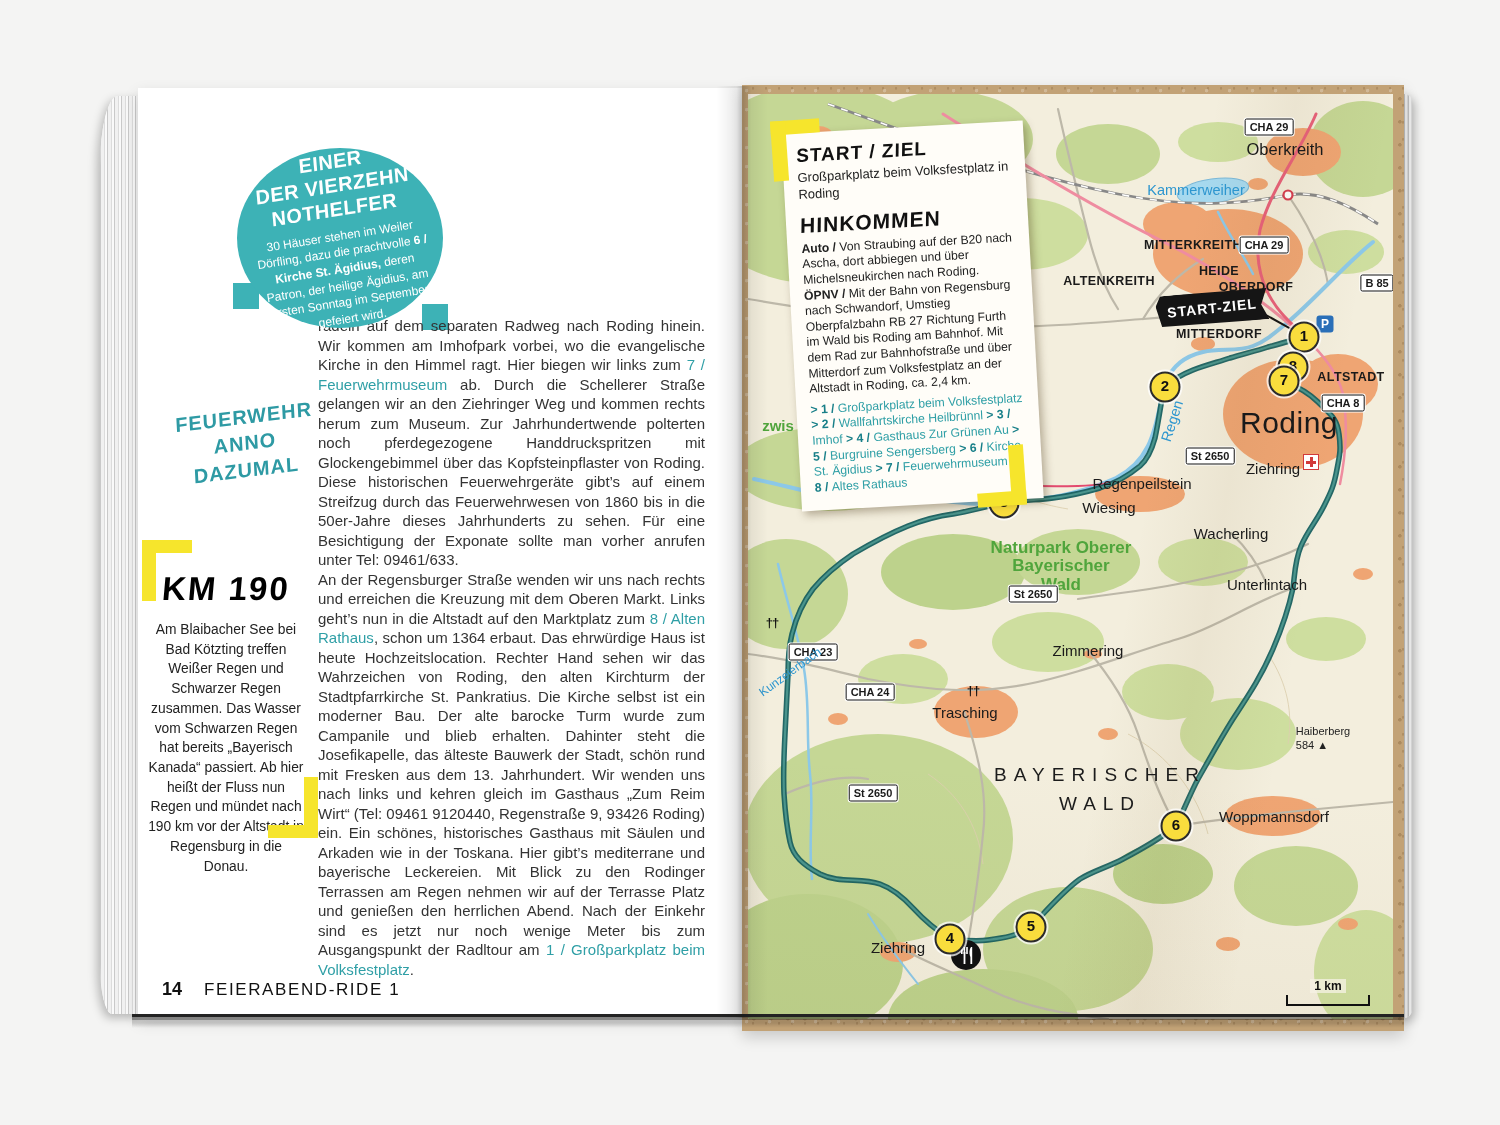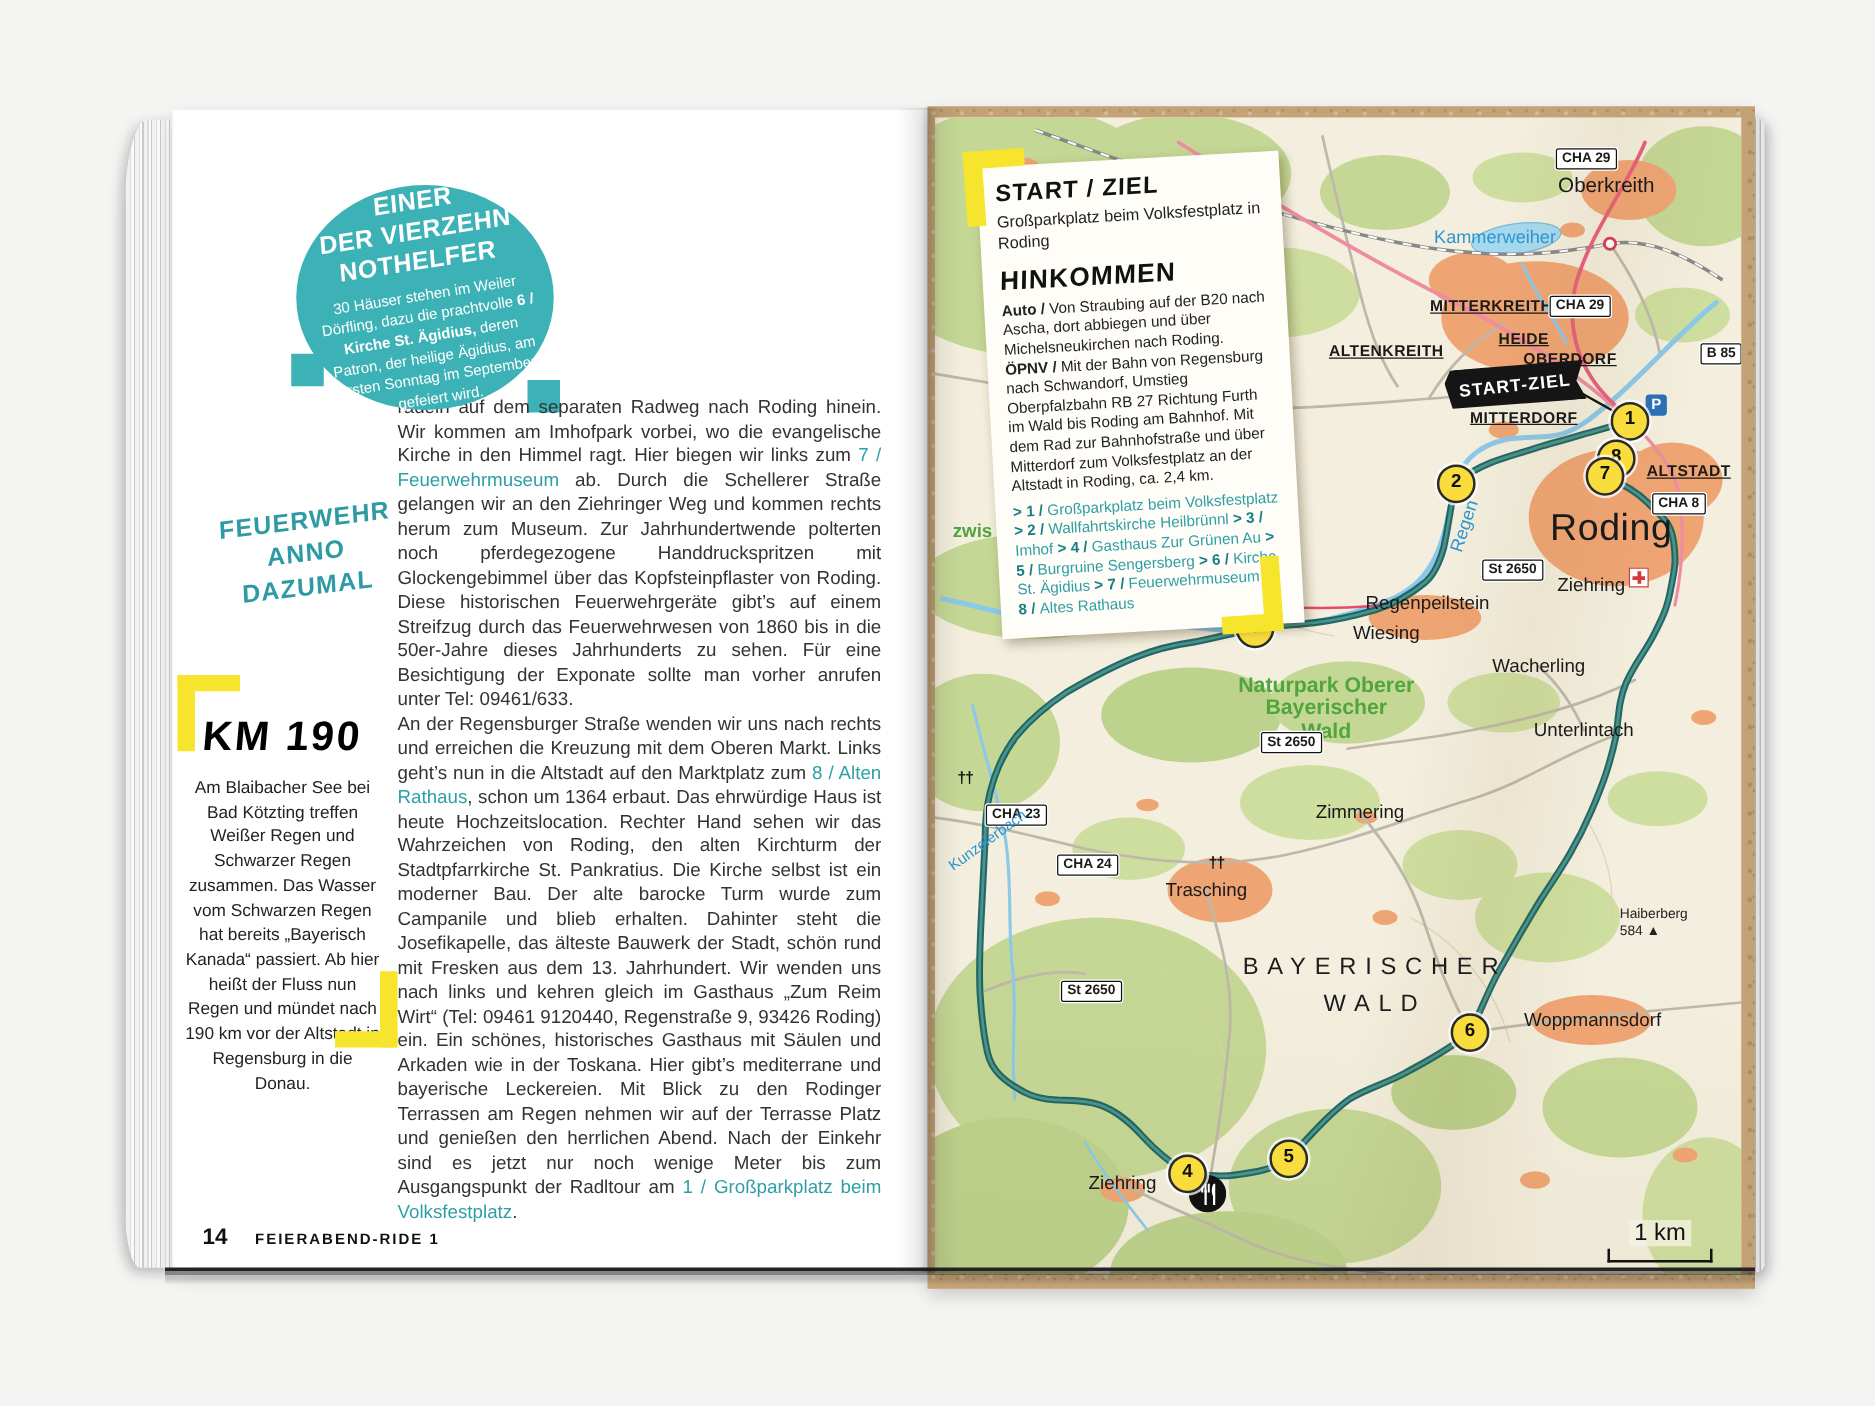--- a/index.html
+++ b/index.html
@@ -40,21 +40,21 @@
   .km-body{font-size:13.8px;line-height:1.43;text-align:center;margin-top:12px;color:#222;}
 
   .col{position:absolute;left:180px;top:228px;width:387px;font-size:15px;line-height:1.3;color:#333;text-align:justify;}
   .para{margin:0;}
   .subhead{font-size:15px;font-weight:700;margin:9px 0 5px;text-align:left;color:#1d1d1d;}
   .seg-lk{color:#2f9fa6;}
   .seg-b{font-weight:700;}
 
   .footer{position:absolute;left:24px;bottom:16px;display:flex;align-items:baseline;gap:22px;color:#111;}
   .pagenum{font-weight:700;font-size:18px;}
-  .chapter{font-size:12px;letter-spacing:1.6px;font-weight:700;}
+  .chapter{font-size:17px;letter-spacing:1.6px;font-weight:400;}
 
   
   .page-right{position:absolute;left:742px;top:85px;width:662px;height:946px;
     background-color:#c2a276;
     background-image:
       radial-gradient(circle at 20% 30%, rgba(255,255,255,.25) 0 1.5px, transparent 2px),
       radial-gradient(circle at 70% 60%, rgba(120,85,45,.3) 0 1.5px, transparent 2px),
       radial-gradient(circle at 40% 80%, rgba(255,255,255,.2) 0 1px, transparent 1.5px),
       radial-gradient(circle at 85% 20%, rgba(120,85,45,.25) 0 1px, transparent 1.5px);
     background-size:23px 19px,17px 23px,29px 31px,13px 17px;
@@ -62,21 +62,21 @@
   .map{position:absolute;left:6px;top:9px;width:645px;height:925px;background:#f3eedd;overflow:hidden;
     box-shadow:inset 0 0 20px rgba(120,90,40,.22);}
   .map::after{content:"";position:absolute;inset:0;pointer-events:none;
     background:linear-gradient(100deg, transparent 58%, rgba(130,100,50,.07) 68%, transparent 80%),
                linear-gradient(4deg, rgba(130,100,50,.05), transparent 28%);}
   .map svg{position:absolute;inset:0;}
 
   .labels-layer{position:absolute;inset:0;z-index:5;}
   .ml{position:absolute;transform:translate(-50%,-50%) rotate(var(--r,0deg));white-space:pre;text-align:center;
     color:#1a1a1a;pointer-events:none;}
-  .ml.tc{font-size:12.5px;font-weight:700;letter-spacing:.4px;text-decoration:underline;}
+  .ml.tc{font-size:12.5px;font-weight:700;letter-spacing:.4px;}
   .ml.tn{font-size:15px;font-weight:500;}
   .ml.tb{font-size:16.5px;font-weight:500;}
   .ml.city{font-size:30px;font-weight:400;letter-spacing:.5px;}
   .ml.wt{color:#2d96cf;font-size:14.5px;font-weight:500;}
   .ml.wt2{color:#2d96cf;font-size:12px;font-weight:500;}
   .ml.gp{color:#50a53c;font-size:17px;font-weight:700;line-height:1.08;}
   .ml.gp2{color:#50a53c;font-size:15px;font-weight:700;}
   .ml.ac{font-size:19px;font-weight:500;letter-spacing:7px;line-height:1.55;color:#1c1c1c;}
   .ml.pk{font-size:11px;font-weight:500;text-align:left;line-height:1.25;color:#222;}
   .ml.cn{font-size:9px;color:#a39a7e;}
@@ -108,21 +108,21 @@
   .ibox .t2{font-size:21px;font-weight:700;letter-spacing:1px;margin-top:10px;transform:skewX(-4deg);color:#111;}
   .ibox .bd2{font-size:12.2px;line-height:1.28;margin-top:4px;color:#222;}
   .ibox .poi{font-size:12.2px;line-height:1.28;margin-top:5px;color:#2f9fa6;}
   .seg-bt{font-weight:700;color:#187f88;}
 
   .ymark{position:absolute;width:34px;height:46px;border:0 solid #f6e52c;z-index:10;}
   .ymark.tl{left:24px;top:26px;border-left-width:15px;border-top-width:14px;transform:rotate(-4deg);}
   .ymark.br{left:228px;top:352px;border-right-width:15px;border-bottom-width:14px;transform:rotate(-4deg);}
 
   .scalebar{position:absolute;left:538px;top:882px;width:84px;z-index:6;text-align:center;}
-  .scalebar .lbl{font-size:19px;font-weight:400;background:rgba(246,242,228,.75);padding:0 4px;color:#111;}
+  .scalebar .lbl{font-size:12px;font-weight:700;background:rgba(246,242,228,.75);padding:0 4px;color:#111;}
   .scalebar .bar{height:9px;border:2.2px solid #111;border-top:none;margin-top:1px;}
 </style>
 </head>
 <body>
 
 <div class="stage">
 
   <div class="edge-left"></div>
   <div class="edge-right"></div>
 

